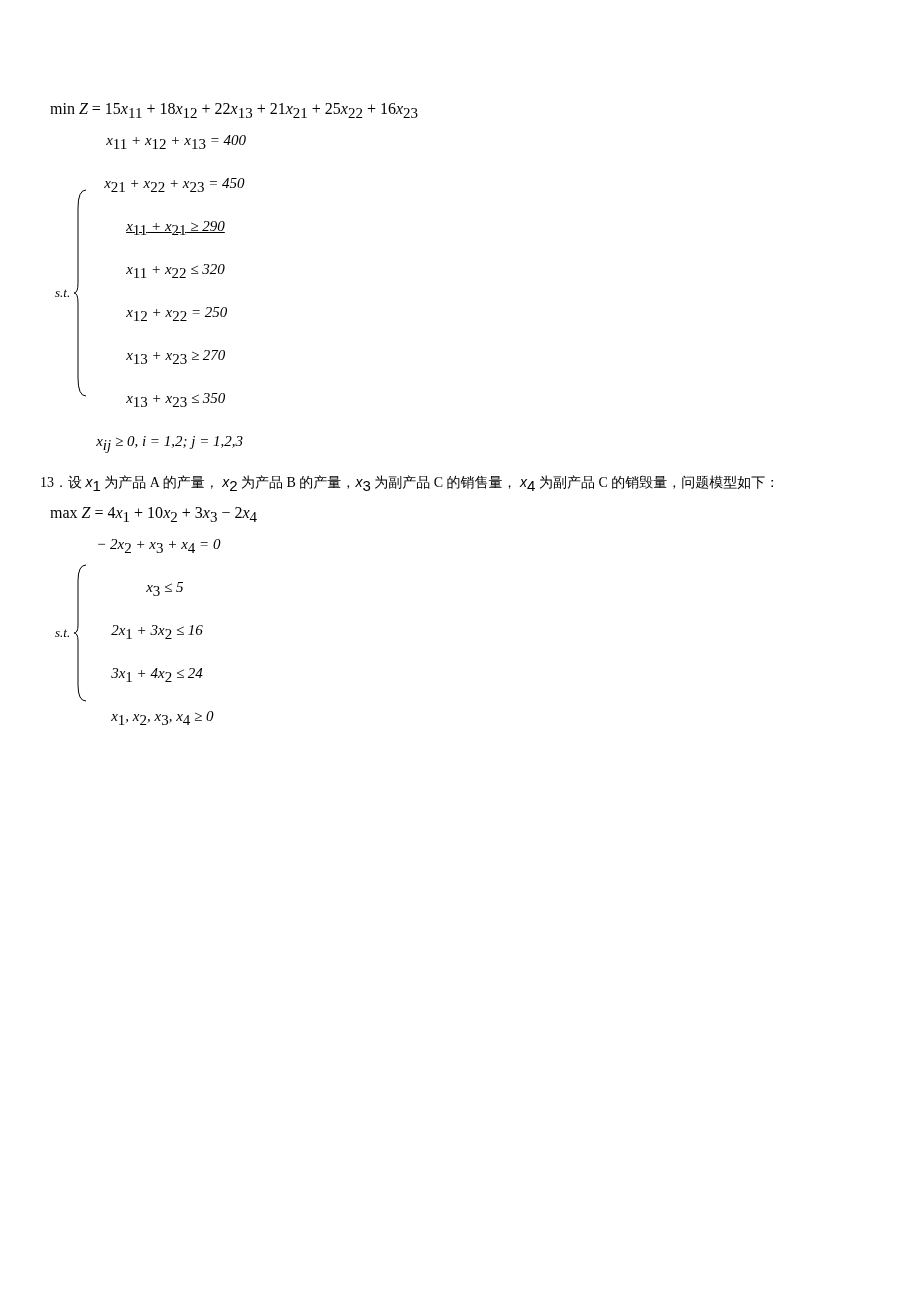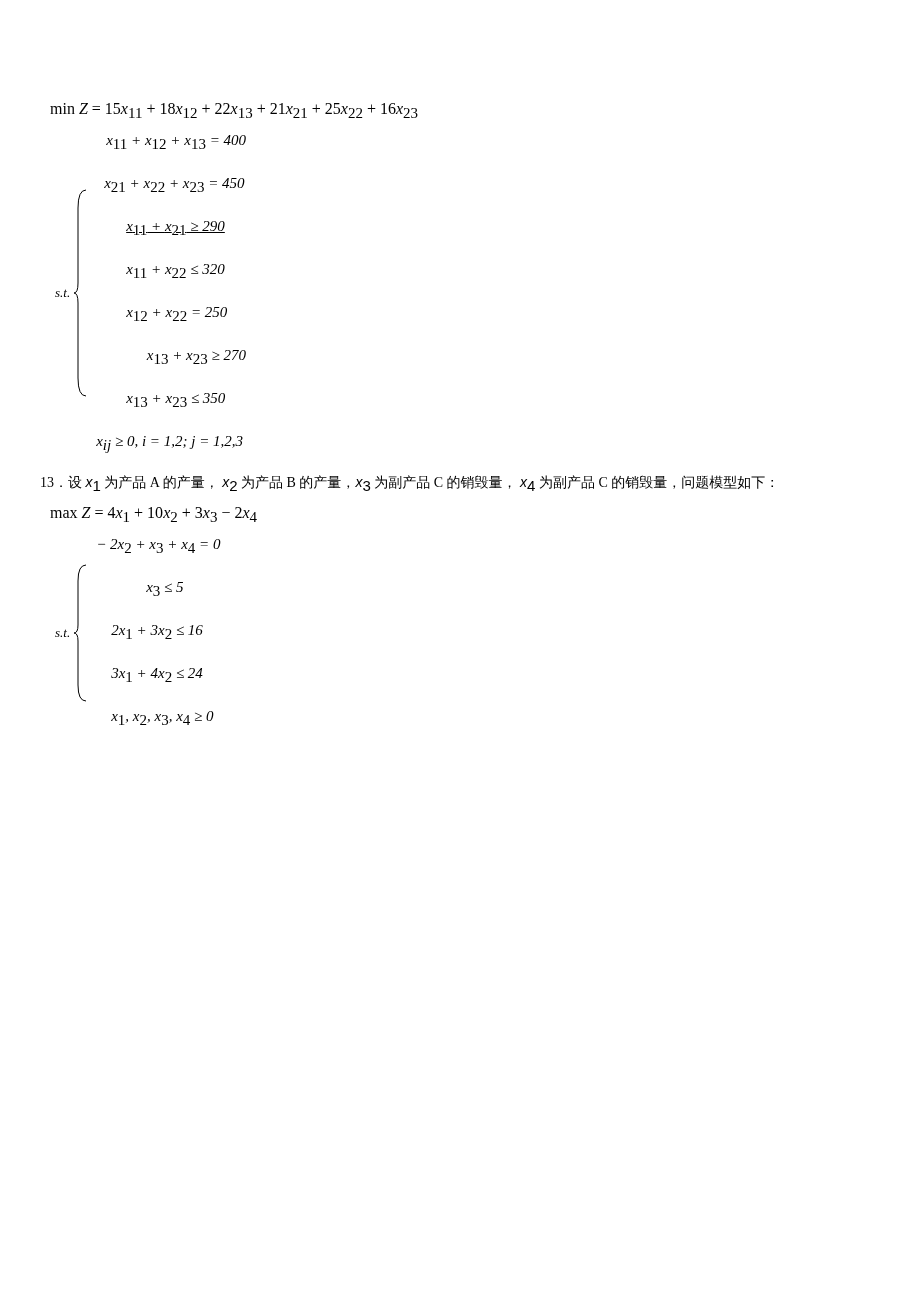--- a/index.html
+++ b/index.html
@@ -88,29 +88,29 @@
       <svg class="brace-svg" width="14" height="210" viewBox="0 0 14 210">
         <path d="M 12 2 Q 4 2 4 20 L 4 95 Q 4 105 0 105 Q 4 105 4 115 L 4 190 Q 4 208 12 208" stroke="#000" stroke-width="1" fill="none"></path>
       </svg>
     </span>
     <div class="constraints">
       <div class="constraint-line" style="padding-left:10px;"><i>x</i><span class="sub">11</span> + <i>x</i><span class="sub">12</span> + <i>x</i><span class="sub">13</span> = 400</div>
       <div class="constraint-line" style="padding-left:8px;"><i>x</i><span class="sub">21</span> + <i>x</i><span class="sub">22</span> + <i>x</i><span class="sub">23</span> = 450</div>
       <div class="constraint-line" style="padding-left:30px;text-decoration:underline;"><i>x</i><span class="sub">11</span> + <i>x</i><span class="sub">21</span> ≥ 290</div>
       <div class="constraint-line" style="padding-left:30px;"><i>x</i><span class="sub">11</span> + <i>x</i><span class="sub">22</span> ≤ 320</div>
       <div class="constraint-line" style="padding-left:30px;"><i>x</i><span class="sub">12</span> + <i>x</i><span class="sub">22</span> = 250</div>
-      <div class="constraint-line" style="padding-left:30px;text-align:right;"><i>x</i><span class="sub">13</span> + <i>x</i><span class="sub">23</span> ≥ 270</div>
+      <div class="constraint-line" style="padding-left:30px;"><i>x</i><span class="sub">13</span> + <i>x</i><span class="sub">23</span> ≥ 270</div>
       <div class="constraint-line" style="padding-left:30px;"><i>x</i><span class="sub">13</span> + <i>x</i><span class="sub">23</span> ≤ 350</div>
       <div class="constraint-line"><i>x</i><span class="sub"><i>ij</i></span> ≥ 0, <i>i</i> = 1,2; <i>j</i> = 1,2,3</div>
     </div>
   </div>
 </div>
 
 <div class="problem-text">
-  <span class="problem-num">13．</span><span>设 </span><span class="var-inline">x<span class="sub">1</span></span><span> 为产品 A 的产量， </span><span class="var-inline">x<span class="sub">2</span></span><span> 为产品 B 的产量，</span><span class="var-inline">x<span class="sub">3</span></span><span> 为副产品 C 的销毁量， </span><span class="var-inline">x<span class="sub">4</span></span><span> 为副产品 C 的销毁量，问题模型如下：</span>
+  <span class="problem-num">13．</span><span>设 </span><span class="var-inline">x<span class="sub">1</span></span><span> 为产品 A 的产量， </span><span class="var-inline">x<span class="sub">2</span></span><span> 为产品 B 的产量，</span><span class="var-inline">x<span class="sub">3</span></span><span> 为副产品 C 的销售量， </span><span class="var-inline">x<span class="sub">4</span></span><span> 为副产品 C 的销毁量，问题模型如下：</span>
 </div>
 
 <div>
   <div class="objective">
     <span>max <i>Z</i> = 4<i>x</i><span class="sub">1</span> + 10<i>x</i><span class="sub">2</span> + 3<i>x</i><span class="sub">3</span> − 2<i>x</i><span class="sub">4</span></span>
   </div>
   <div class="constraint-block">
     <span class="st-label">s.t.</span>
     <span class="brace">
       <svg class="brace-svg" width="14" height="140" viewBox="0 0 14 140">

